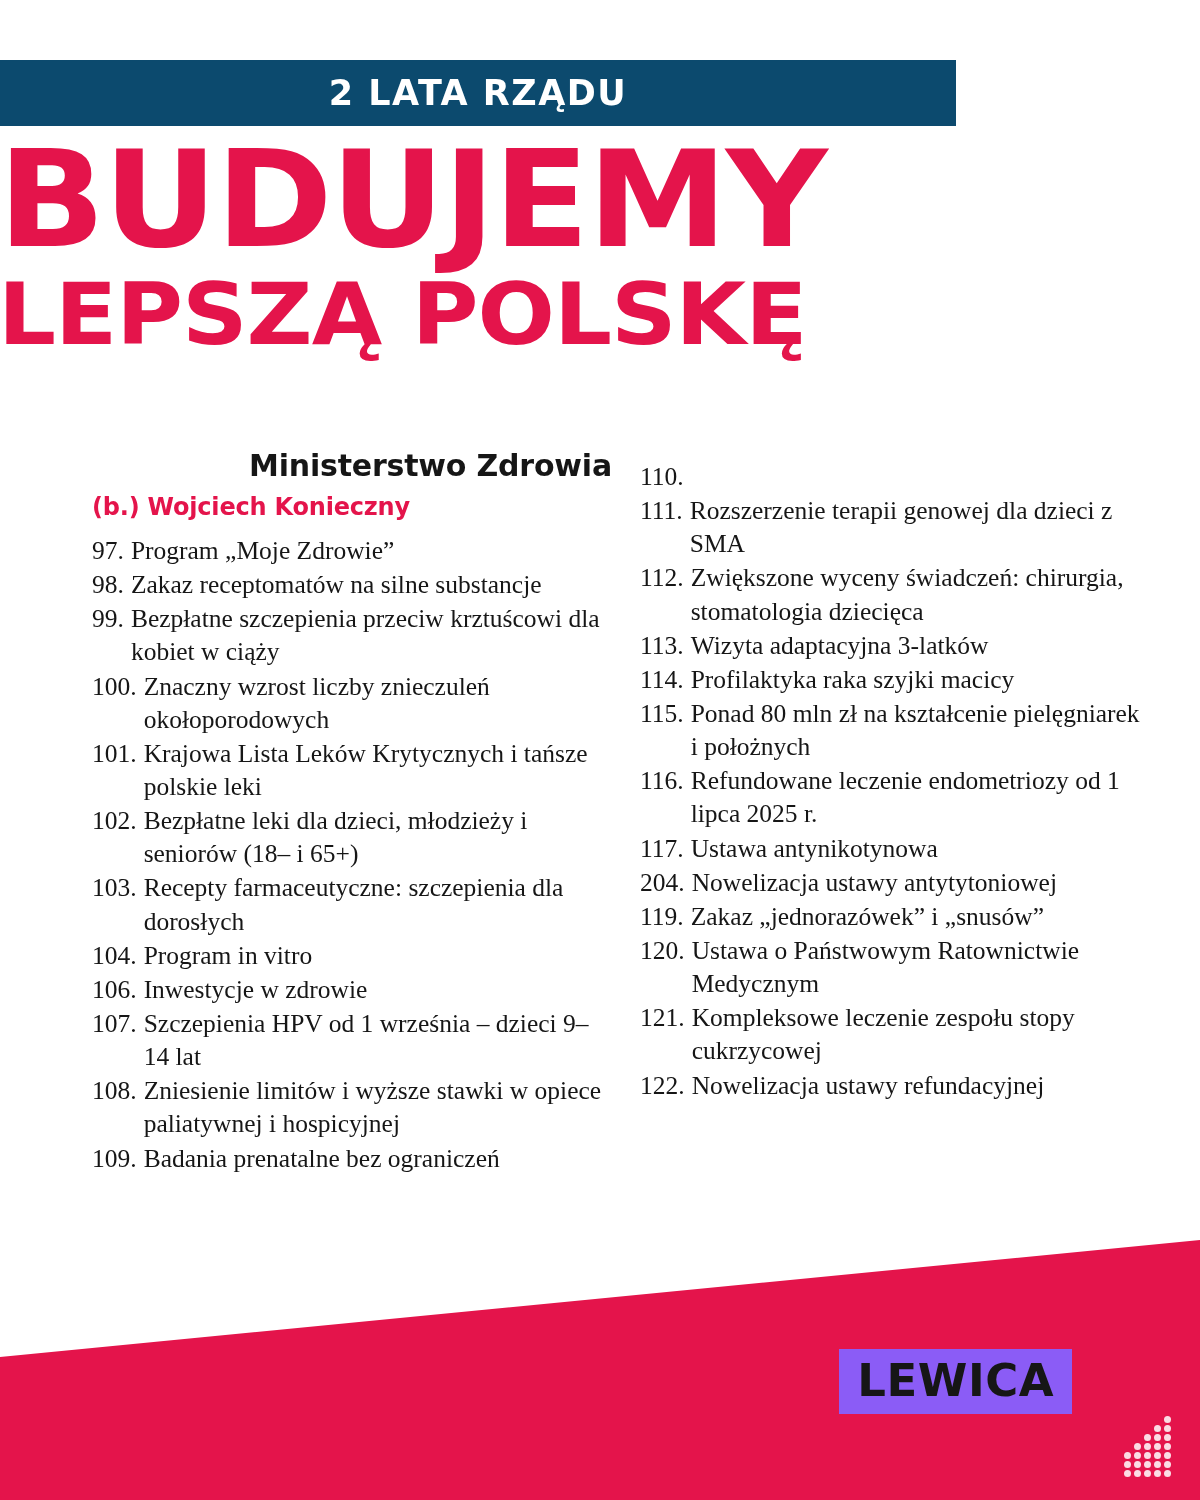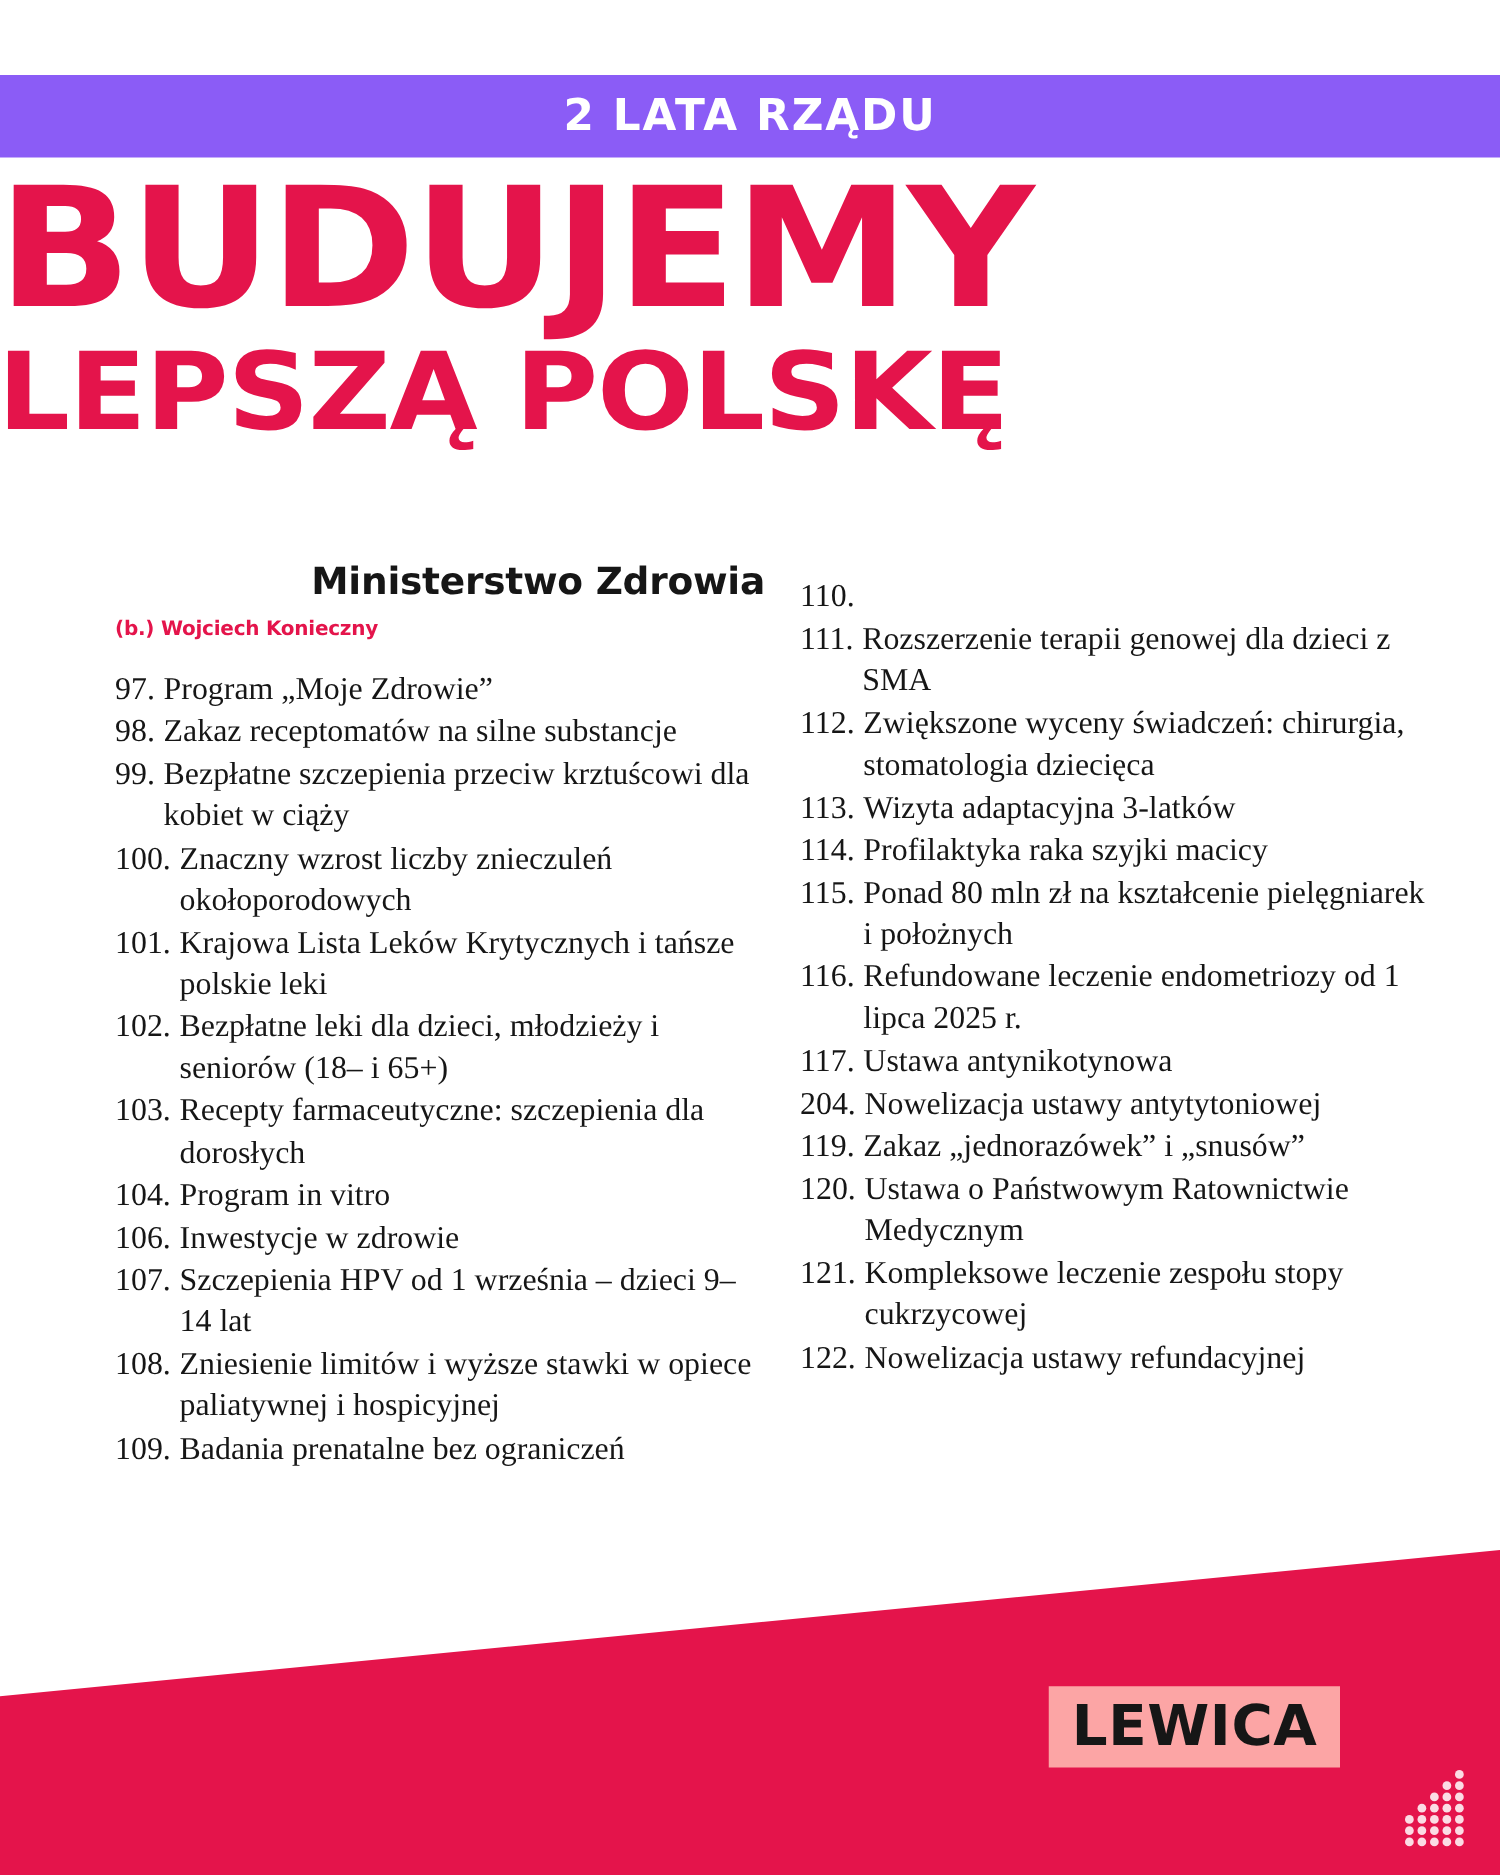--- a/index.html
+++ b/index.html
@@ -13,23 +13,23 @@
     font-family: "Liberation Sans", sans-serif;
     position: relative;
     overflow: hidden;
   }
 
   
   .top-banner {
     position: absolute;
     top: 60px;
     left: 0;
-    width: 1200px;
+    width: 956px;
     height: 66px;
-    background: #8b5cf6;
+    background: #0c4a6e;
     display: flex;
     align-items: center;
     justify-content: center;
   }
   .top-banner-text {
     color: #ffffff;
     font-size: 35px;
     font-weight: bold;
     letter-spacing: 1.5px;
     font-family: "DejaVu Sans", sans-serif;
@@ -77,21 +77,21 @@
     font-weight: bold;
     font-size: 30px;
     color: #161616;
     letter-spacing: -0.2px;
     text-align: right;
   }
   .minister-name {
     margin-top: 10px;
     font-family: "DejaVu Sans", sans-serif;
     font-weight: bold;
-    font-size: 16px;
+    font-size: 24px;
     color: #e4144b;
     letter-spacing: -0.2px;
   }
 
   
   .columns {
     position: absolute;
     top: 534px;
     left: 0;
     width: 1200px;
@@ -136,21 +136,21 @@
     bottom: 0;
     width: 1200px;
     height: 260px;
     background: #e4144b;
     clip-path: polygon(0 100%, 0 45%, 100% 0%, 100% 100%);
   }
   .lewica-box {
     position: absolute;
     right: 128px;
     bottom: 86px;
-    background: #fca5a5;
+    background: #8b5cf6;
     padding: 9px 18px 11px 18px;
   }
   .lewica-text {
     font-family: "DejaVu Sans", sans-serif;
     font-weight: bold;
     font-size: 45px;
     letter-spacing: 0.5px;
     color: #161616;
     line-height: 1;
   }

